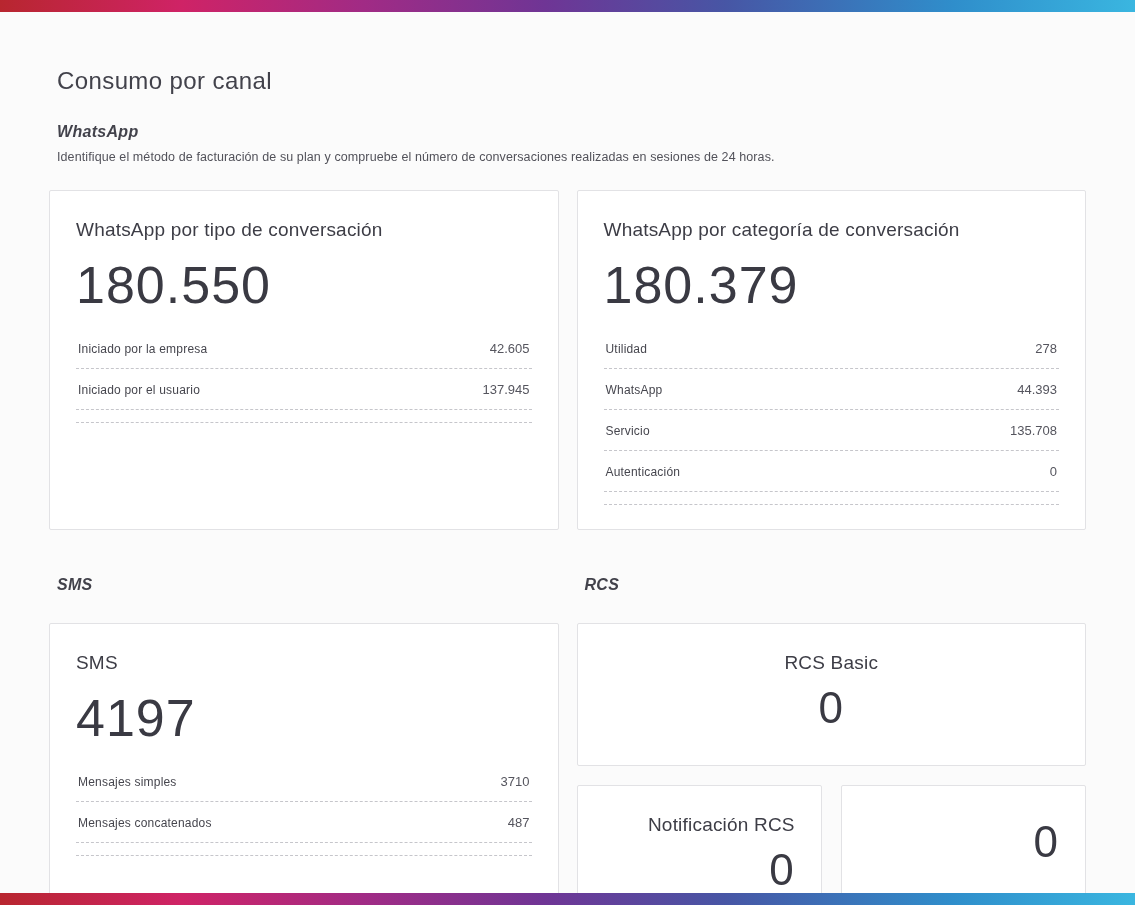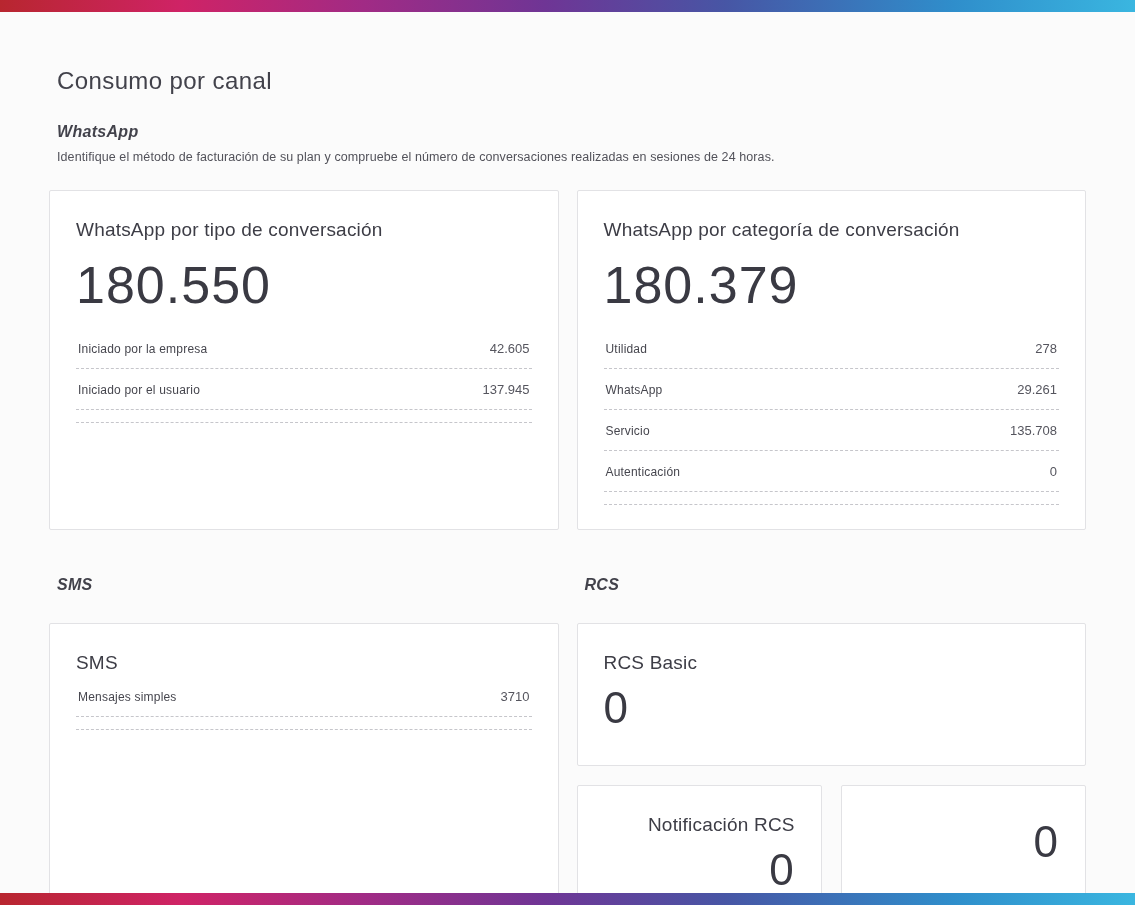--- a/index.html
+++ b/index.html
@@ -103,21 +103,21 @@
     gap: 18px;
     align-items: stretch;
     min-height: 306px;
   }
   .bottom-col {
     flex: 1 1 0;
     display: flex;
     flex-direction: column;
     gap: 19px;
   }
-  .rcs-basic-card { flex: 0 0 143px; height: 143px; }
+  .rcs-basic-card { flex: 0 0 143px; height: 143px; text-align: center; }
   .small-cards {
     flex: 1 1 auto;
     display: flex;
     gap: 19px;
     align-items: stretch;
     text-align: right;
   }
   .small-cards .card { flex: 1 1 0; }
   .sms-card { flex: 1 1 auto; }
 </style>
@@ -151,21 +151,21 @@
 
     <div class="card">
       <div class="card-title">WhatsApp por categoría de conversación</div>
       <div class="card-total">180.379</div>
       <div class="stat-row">
         <span class="stat-label">Utilidad</span>
         <span class="stat-value">278</span>
       </div>
       <div class="stat-row">
         <span class="stat-label">WhatsApp</span>
-        <span class="stat-value">29.261</span>
+        <span class="stat-value">44.393</span>
       </div>
       <div class="stat-row">
         <span class="stat-label">Servicio</span>
         <span class="stat-value">135.708</span>
       </div>
       <div class="stat-row">
         <span class="stat-label">Autenticación</span>
         <span class="stat-value">0</span>
       </div>
       <div class="row-end-spacer"></div>
@@ -180,23 +180,28 @@
     <div class="section-col">
       <h2 class="section-title">RCS</h2>
     </div>
   </div>
 
   <div class="bottom-row">
 
     <div class="bottom-col">
       <div class="card sms-card">
         <div class="card-title">SMS</div>
+        <div class="card-total">4197</div>
         <div class="stat-row">
           <span class="stat-label">Mensajes simples</span>
           <span class="stat-value">3710</span>
+        </div>
+        <div class="stat-row">
+          <span class="stat-label">Mensajes concatenados</span>
+          <span class="stat-value">487</span>
         </div>
         <div class="row-end-spacer"></div>
       </div>
     </div>
 
     <div class="bottom-col">
       <div class="card rcs-basic-card">
         <div class="card-title">RCS Basic</div>
         <div class="card-total small">0</div>
       </div>

